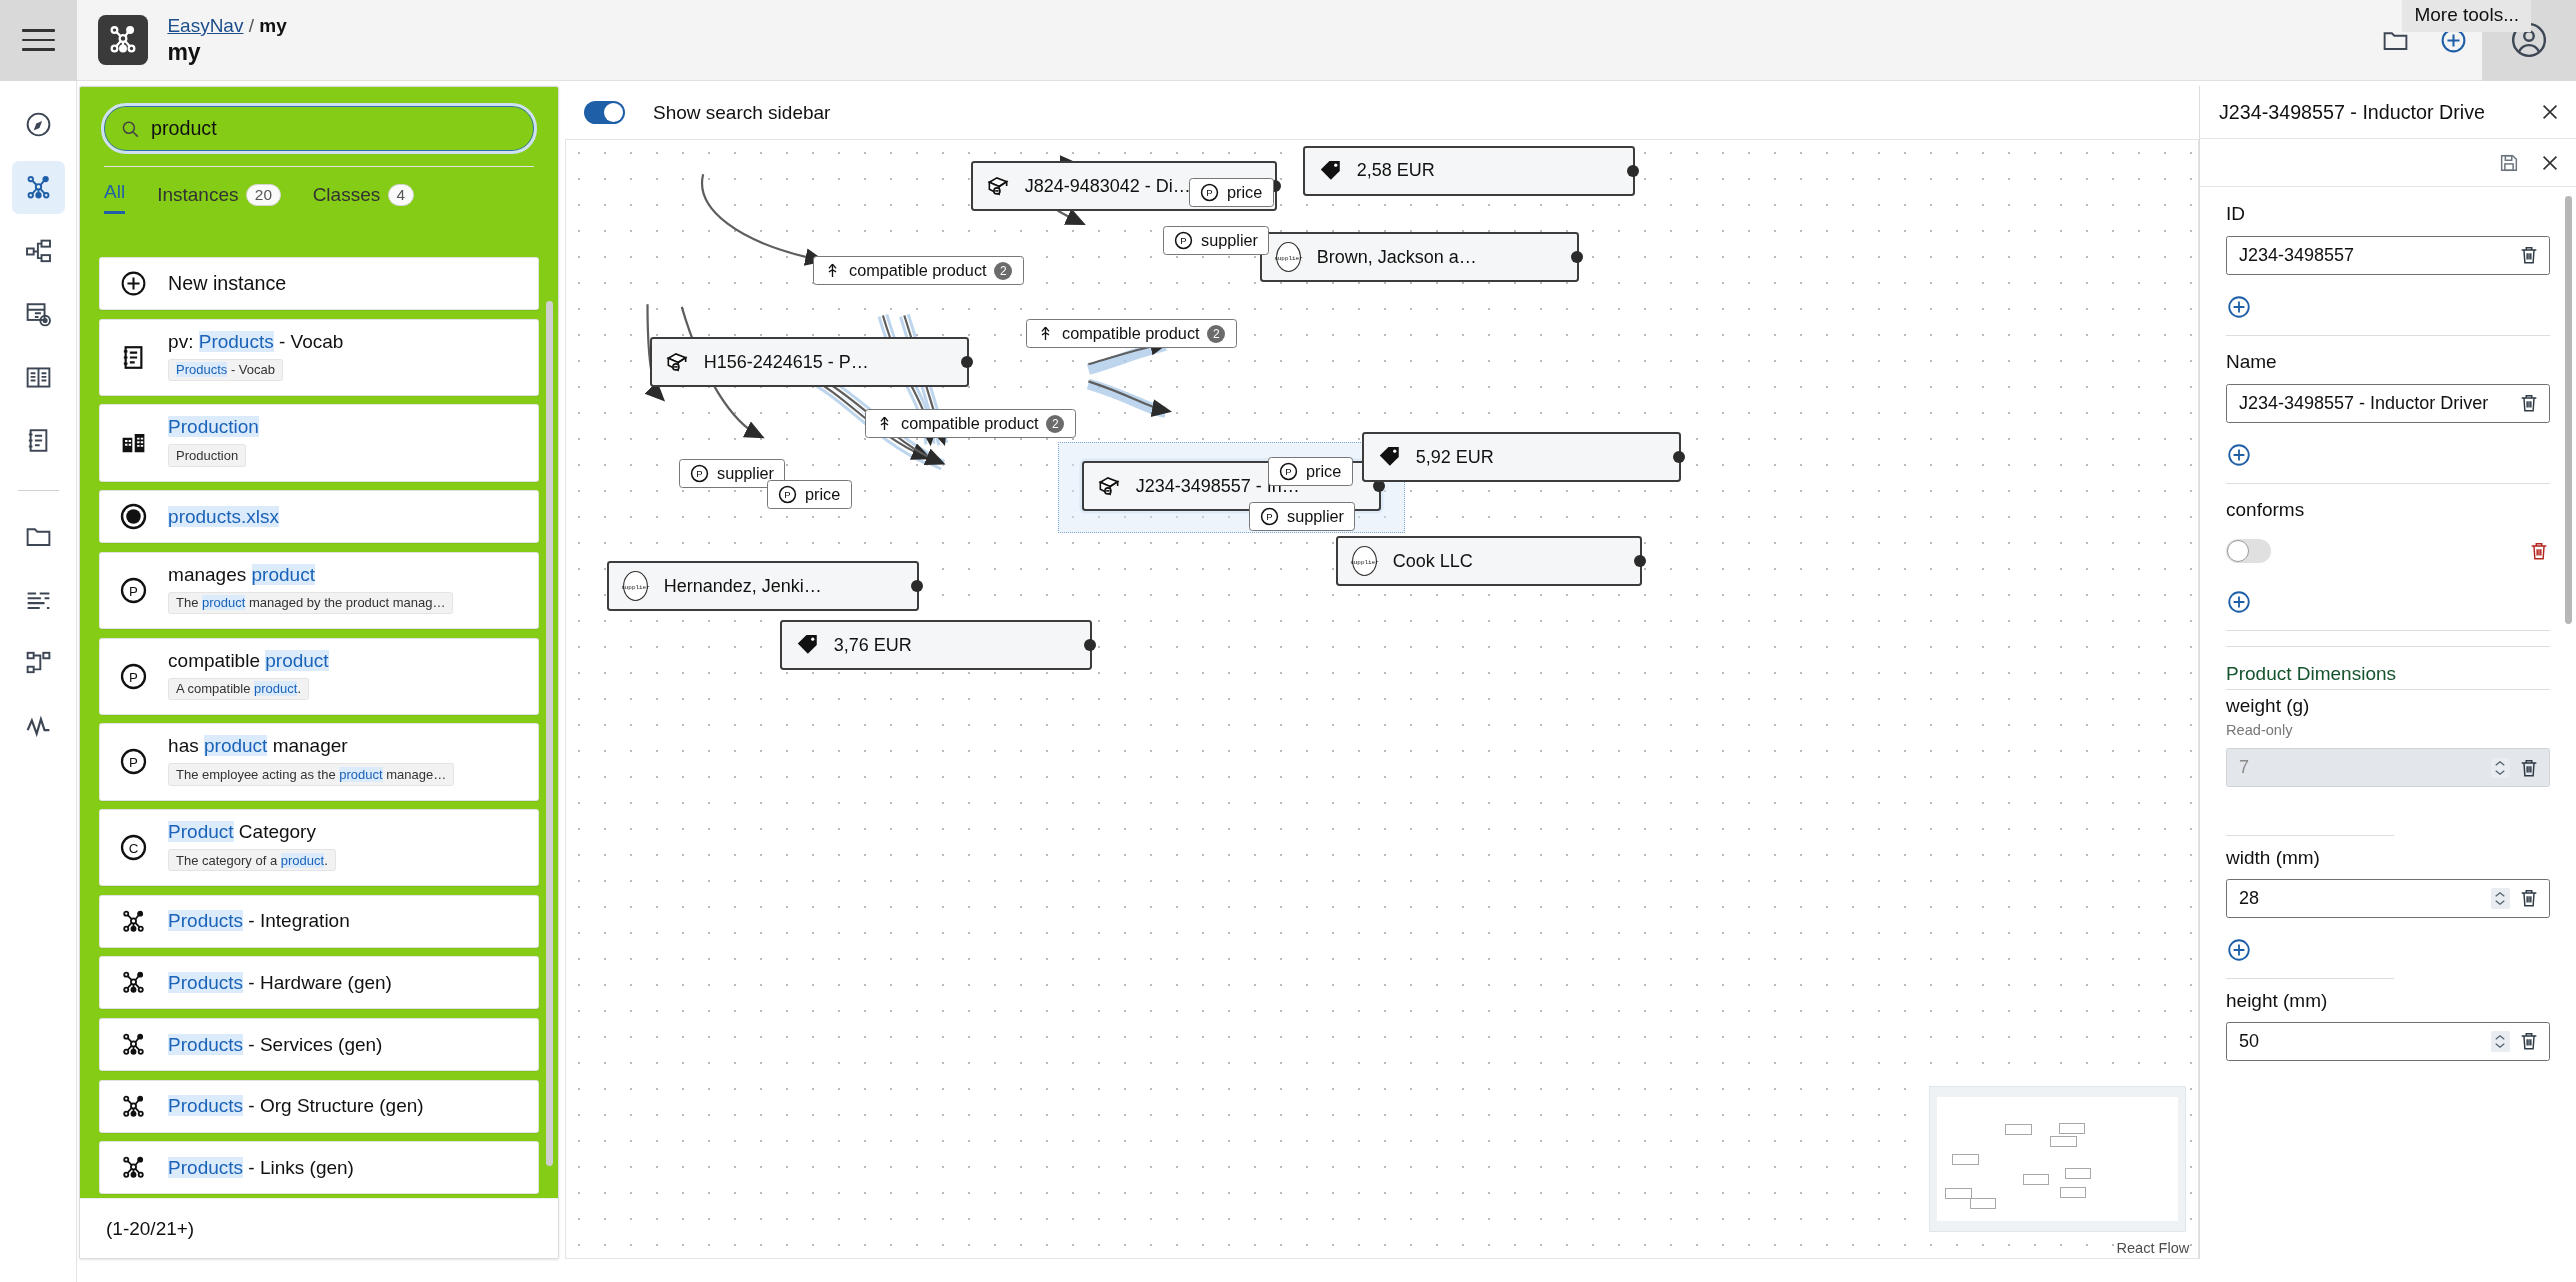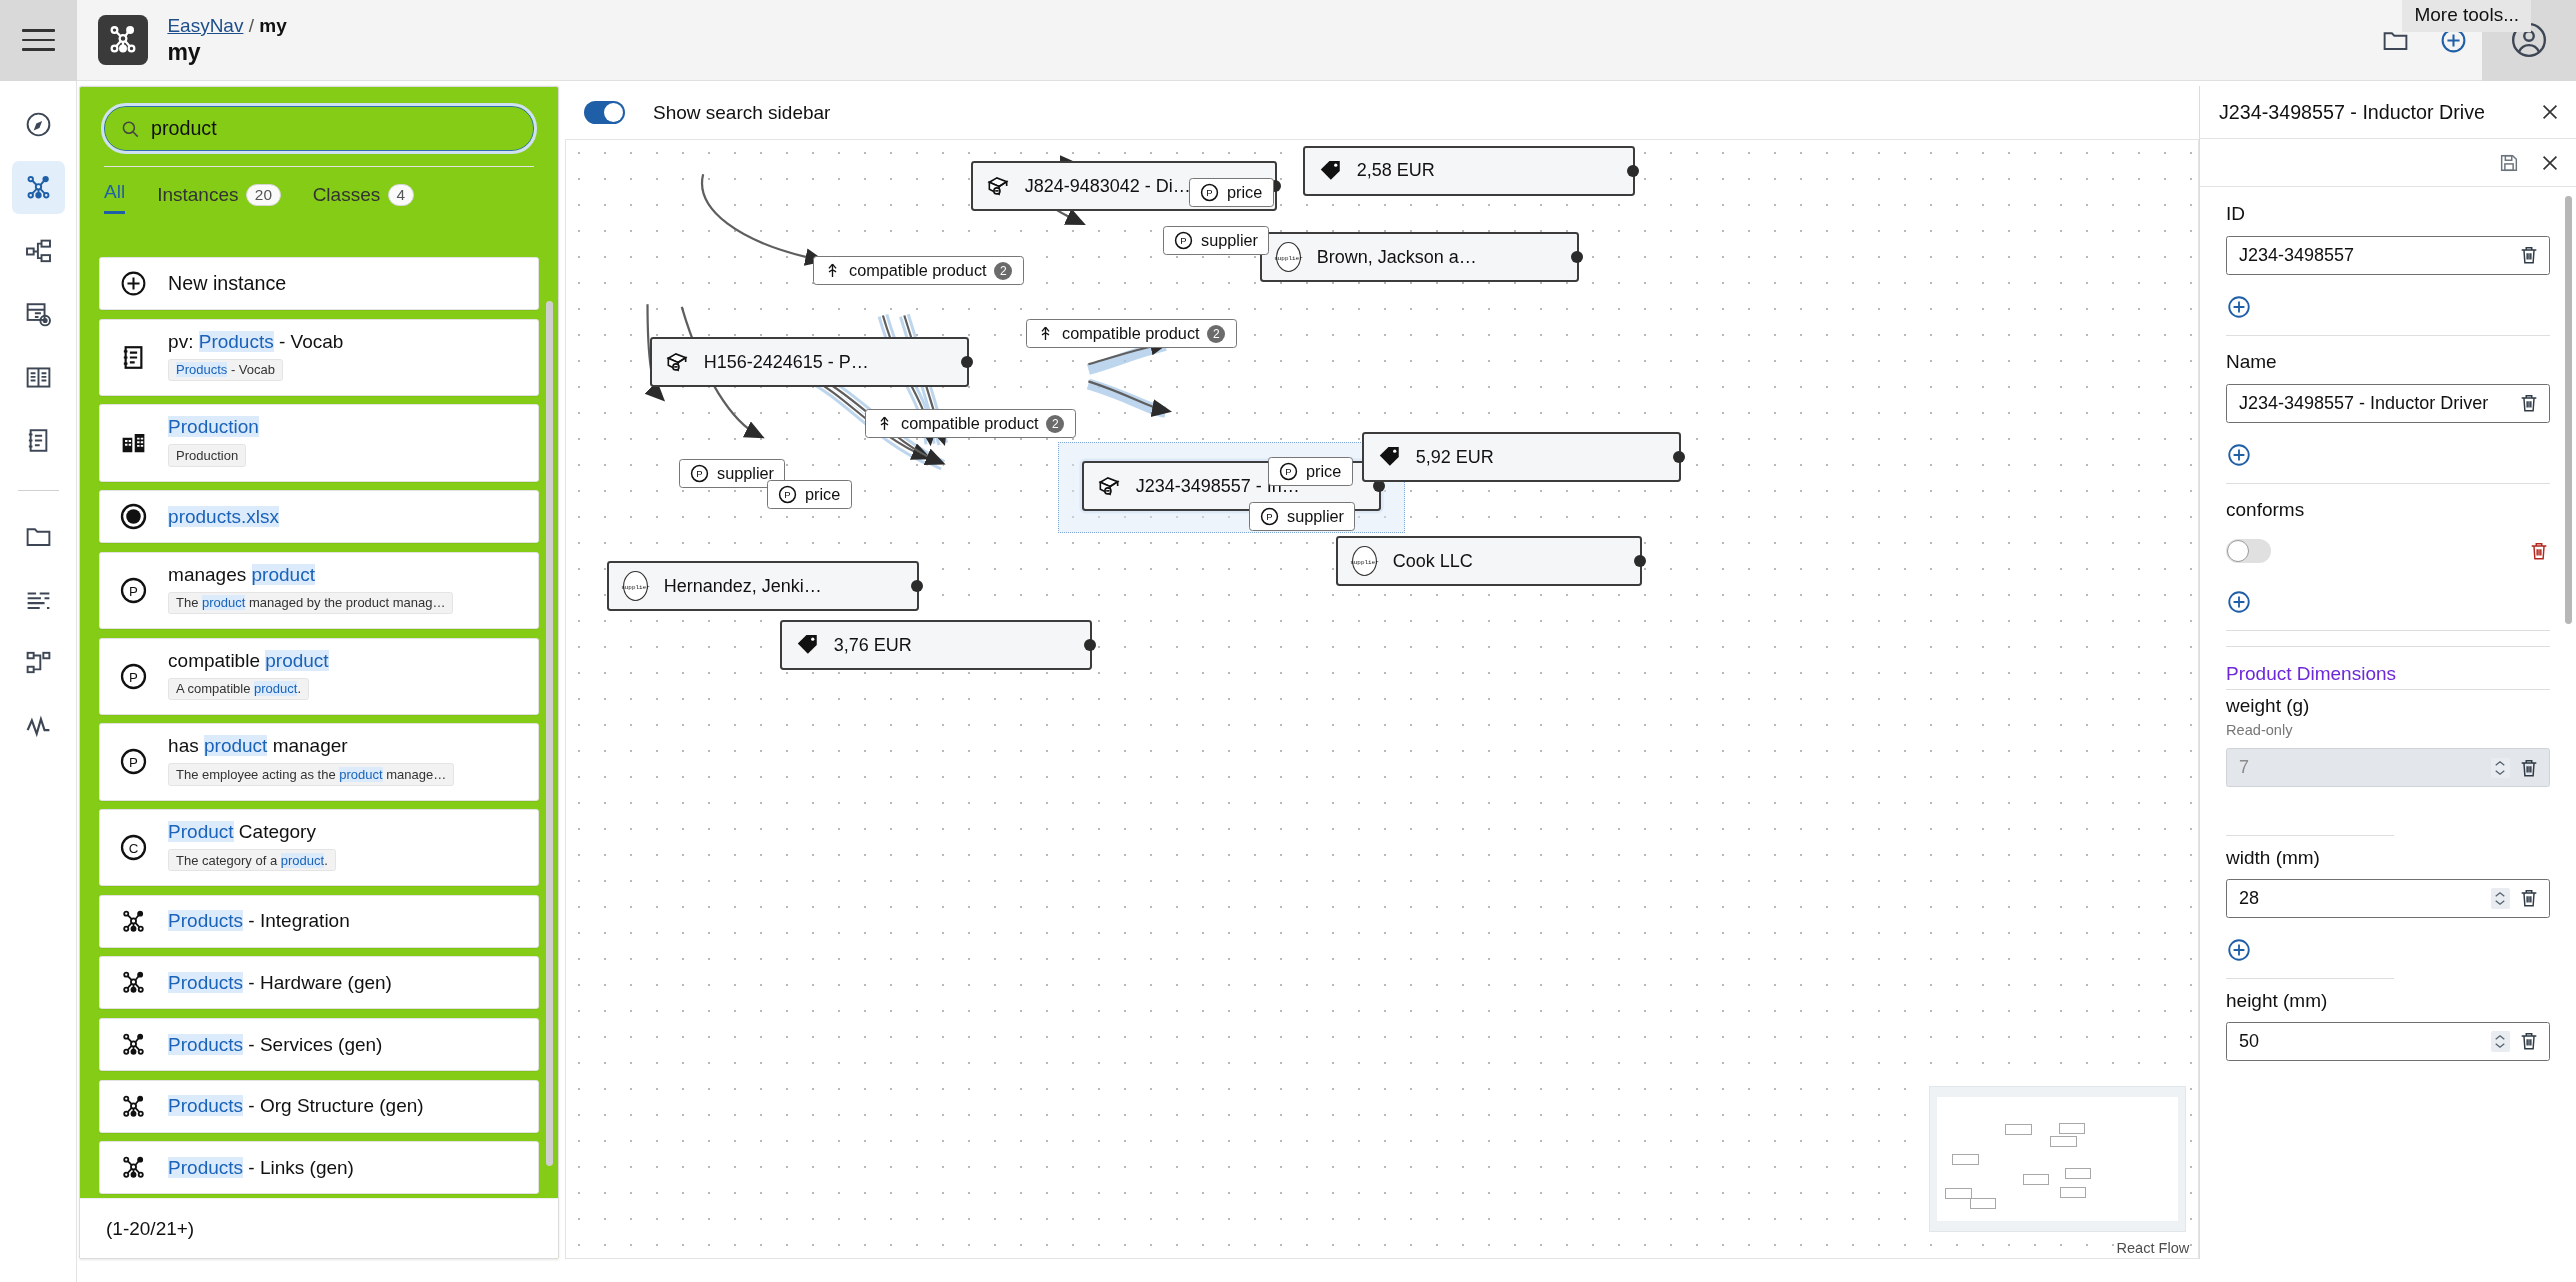--- a/index.html
+++ b/index.html
@@ -208,21 +208,21 @@
   .input-row input {
     border:none; outline:none; flex:1; font-size: 18px; color:#111; background:transparent;
     font-family:"Liberation Sans", sans-serif; min-width: 0;
   }
   .input-row.readonly input { color:#8b8b8b; }
   .stepper { width:19px; display:flex; flex-direction:column; align-items:center; gap:1.7px; background:#e9edf2; border-radius:1.7px; padding:2.6px 1.7px;}
   .plus-row { margin: 19px 0 15.4px 0; }
   .hr { height:0.9px; background:#dedede; margin: 0 0 15.4px 0; }
   .hr-short { height:0.9px; background:#dedede; width: 168px; margin: 15.4px 0 10.3px 0; }
   .rp-scroll { position:absolute; right:4.3px; top: 110px; width: 6.9px; height: 428px; background:#b7b7b7; border-radius:3.4px;}
-  .section-title { font-size: 19px; color:#6d28d9; border-bottom:0.9px solid #dedede; padding-bottom: 4.3px; margin-bottom: 5.1px;}
+  .section-title { font-size: 19px; color:#14532d; border-bottom:0.9px solid #dedede; padding-bottom: 4.3px; margin-bottom: 5.1px;}
 
   svg { display:block; }
 </style>
 </head>
 <body>
 
 <div class="app">
 
   <div class="topbar">
     <div class="hamburger-cell">

